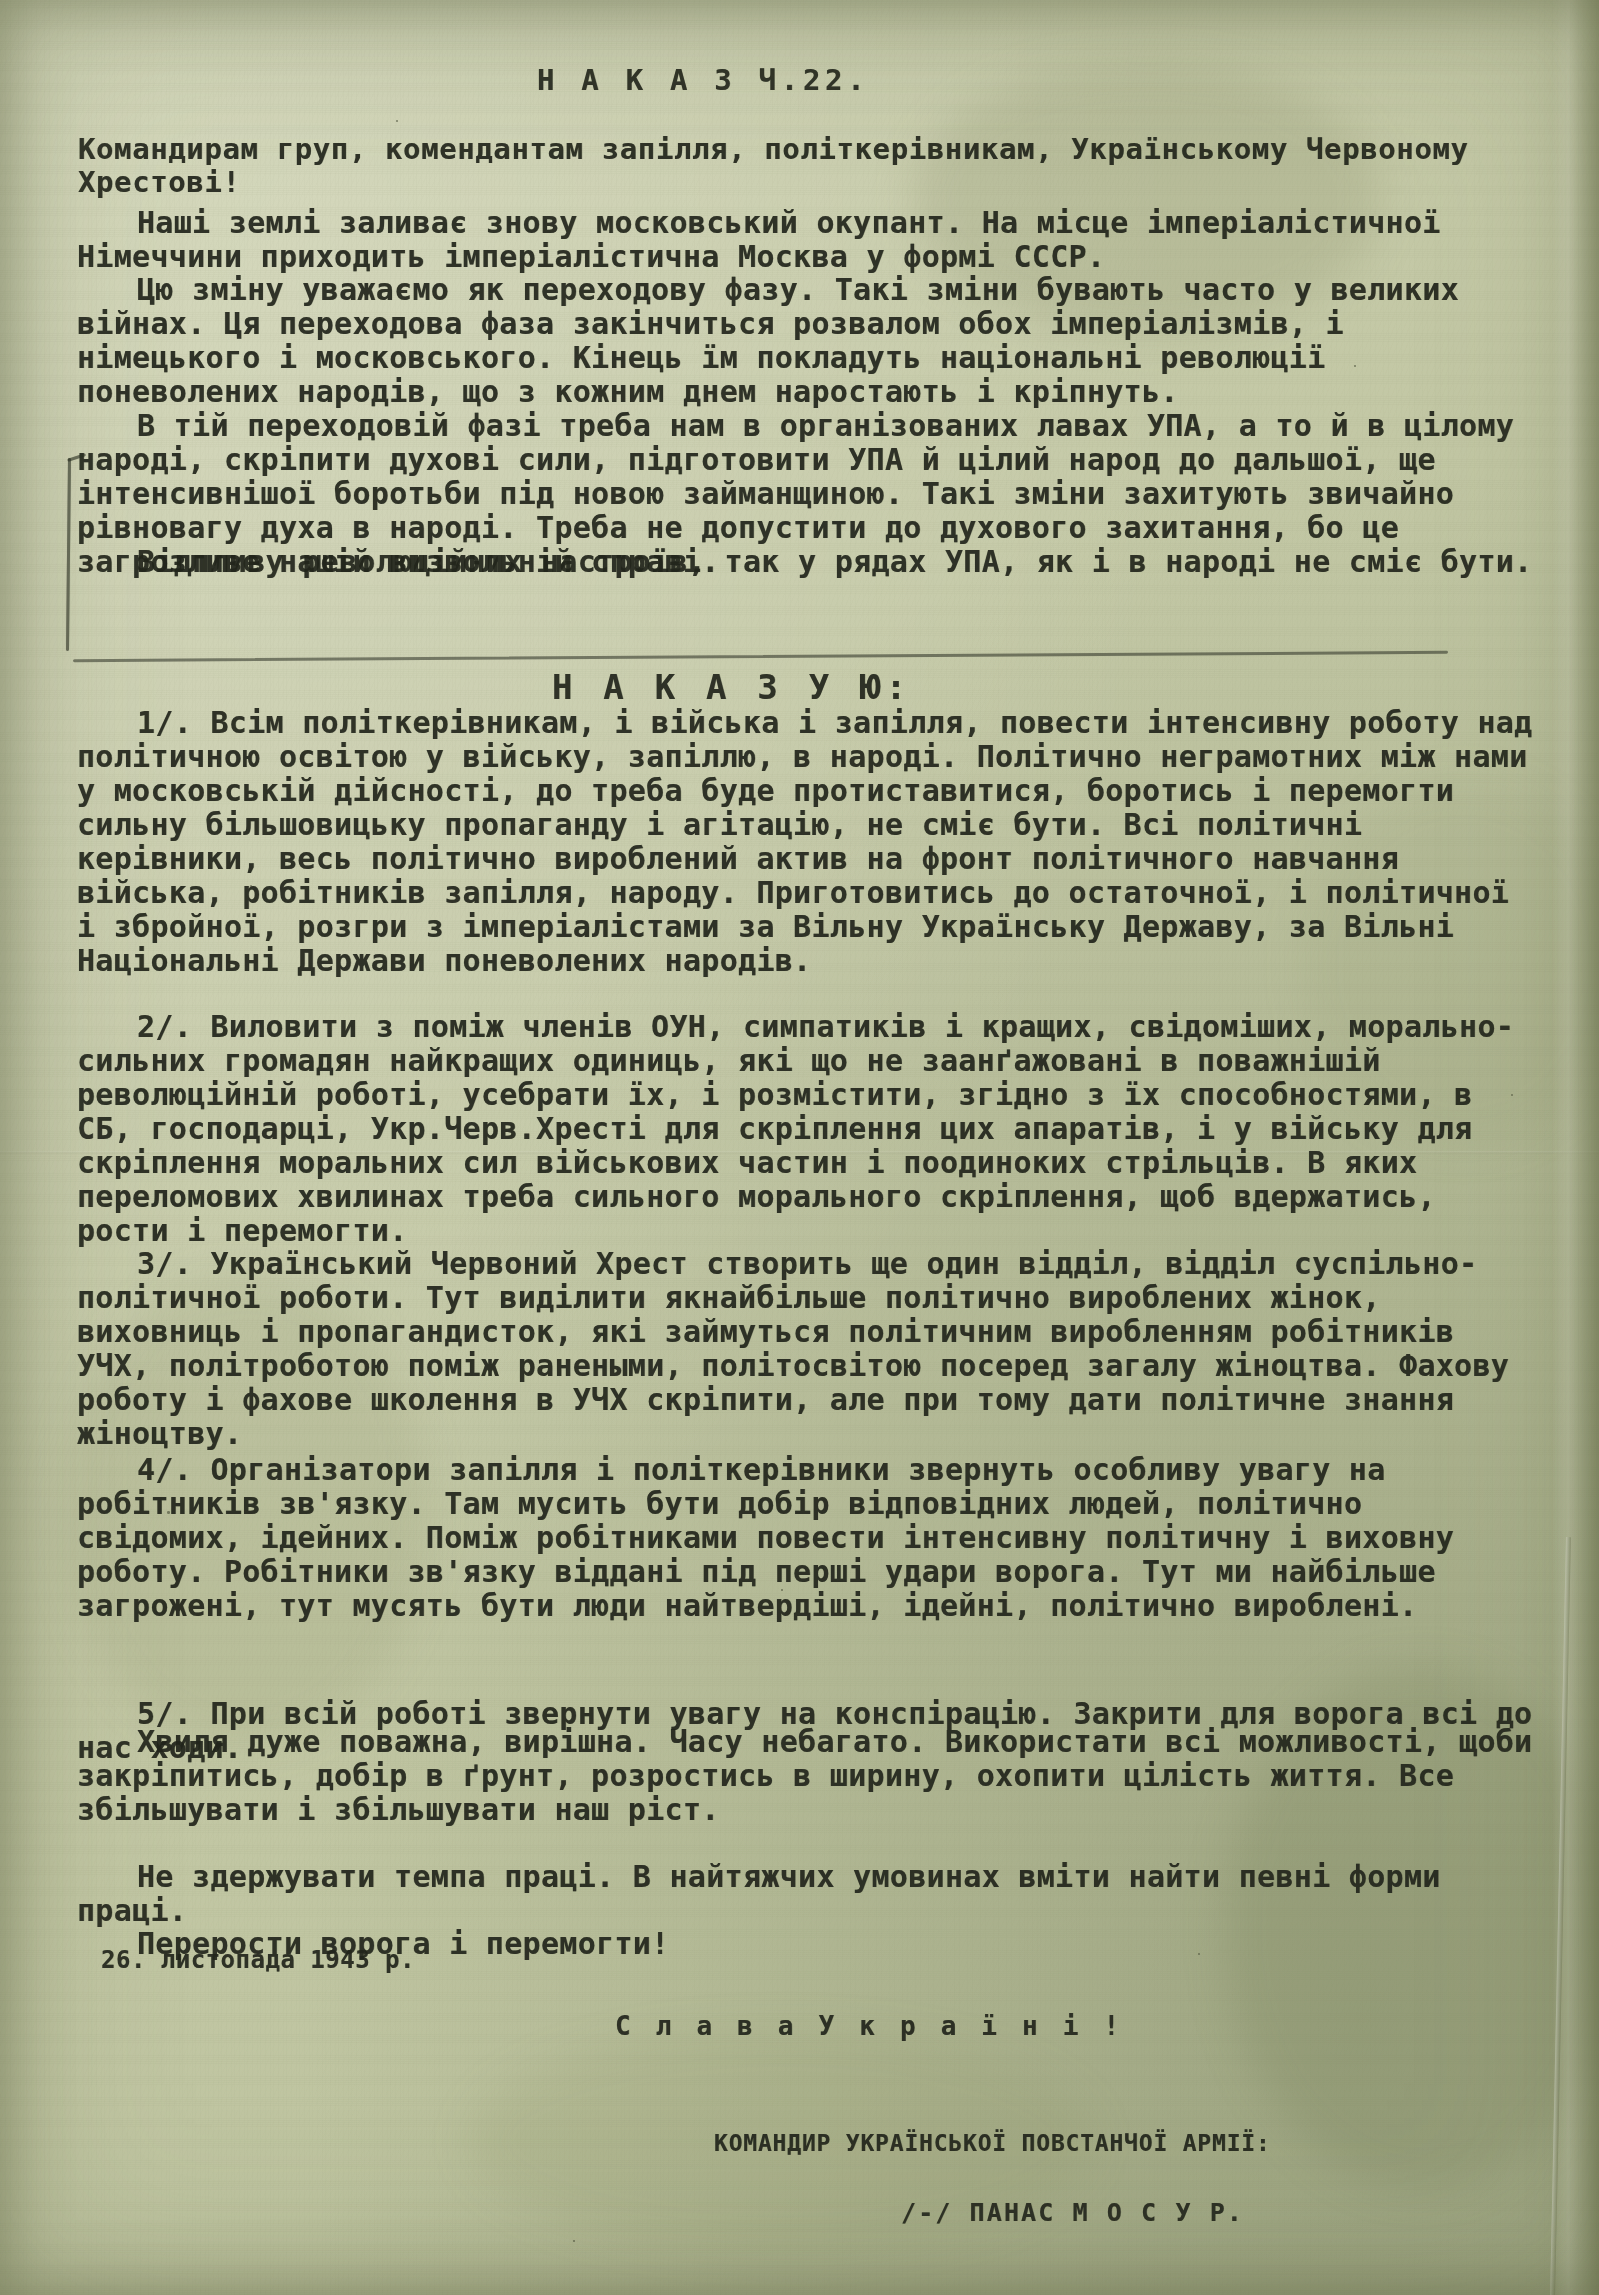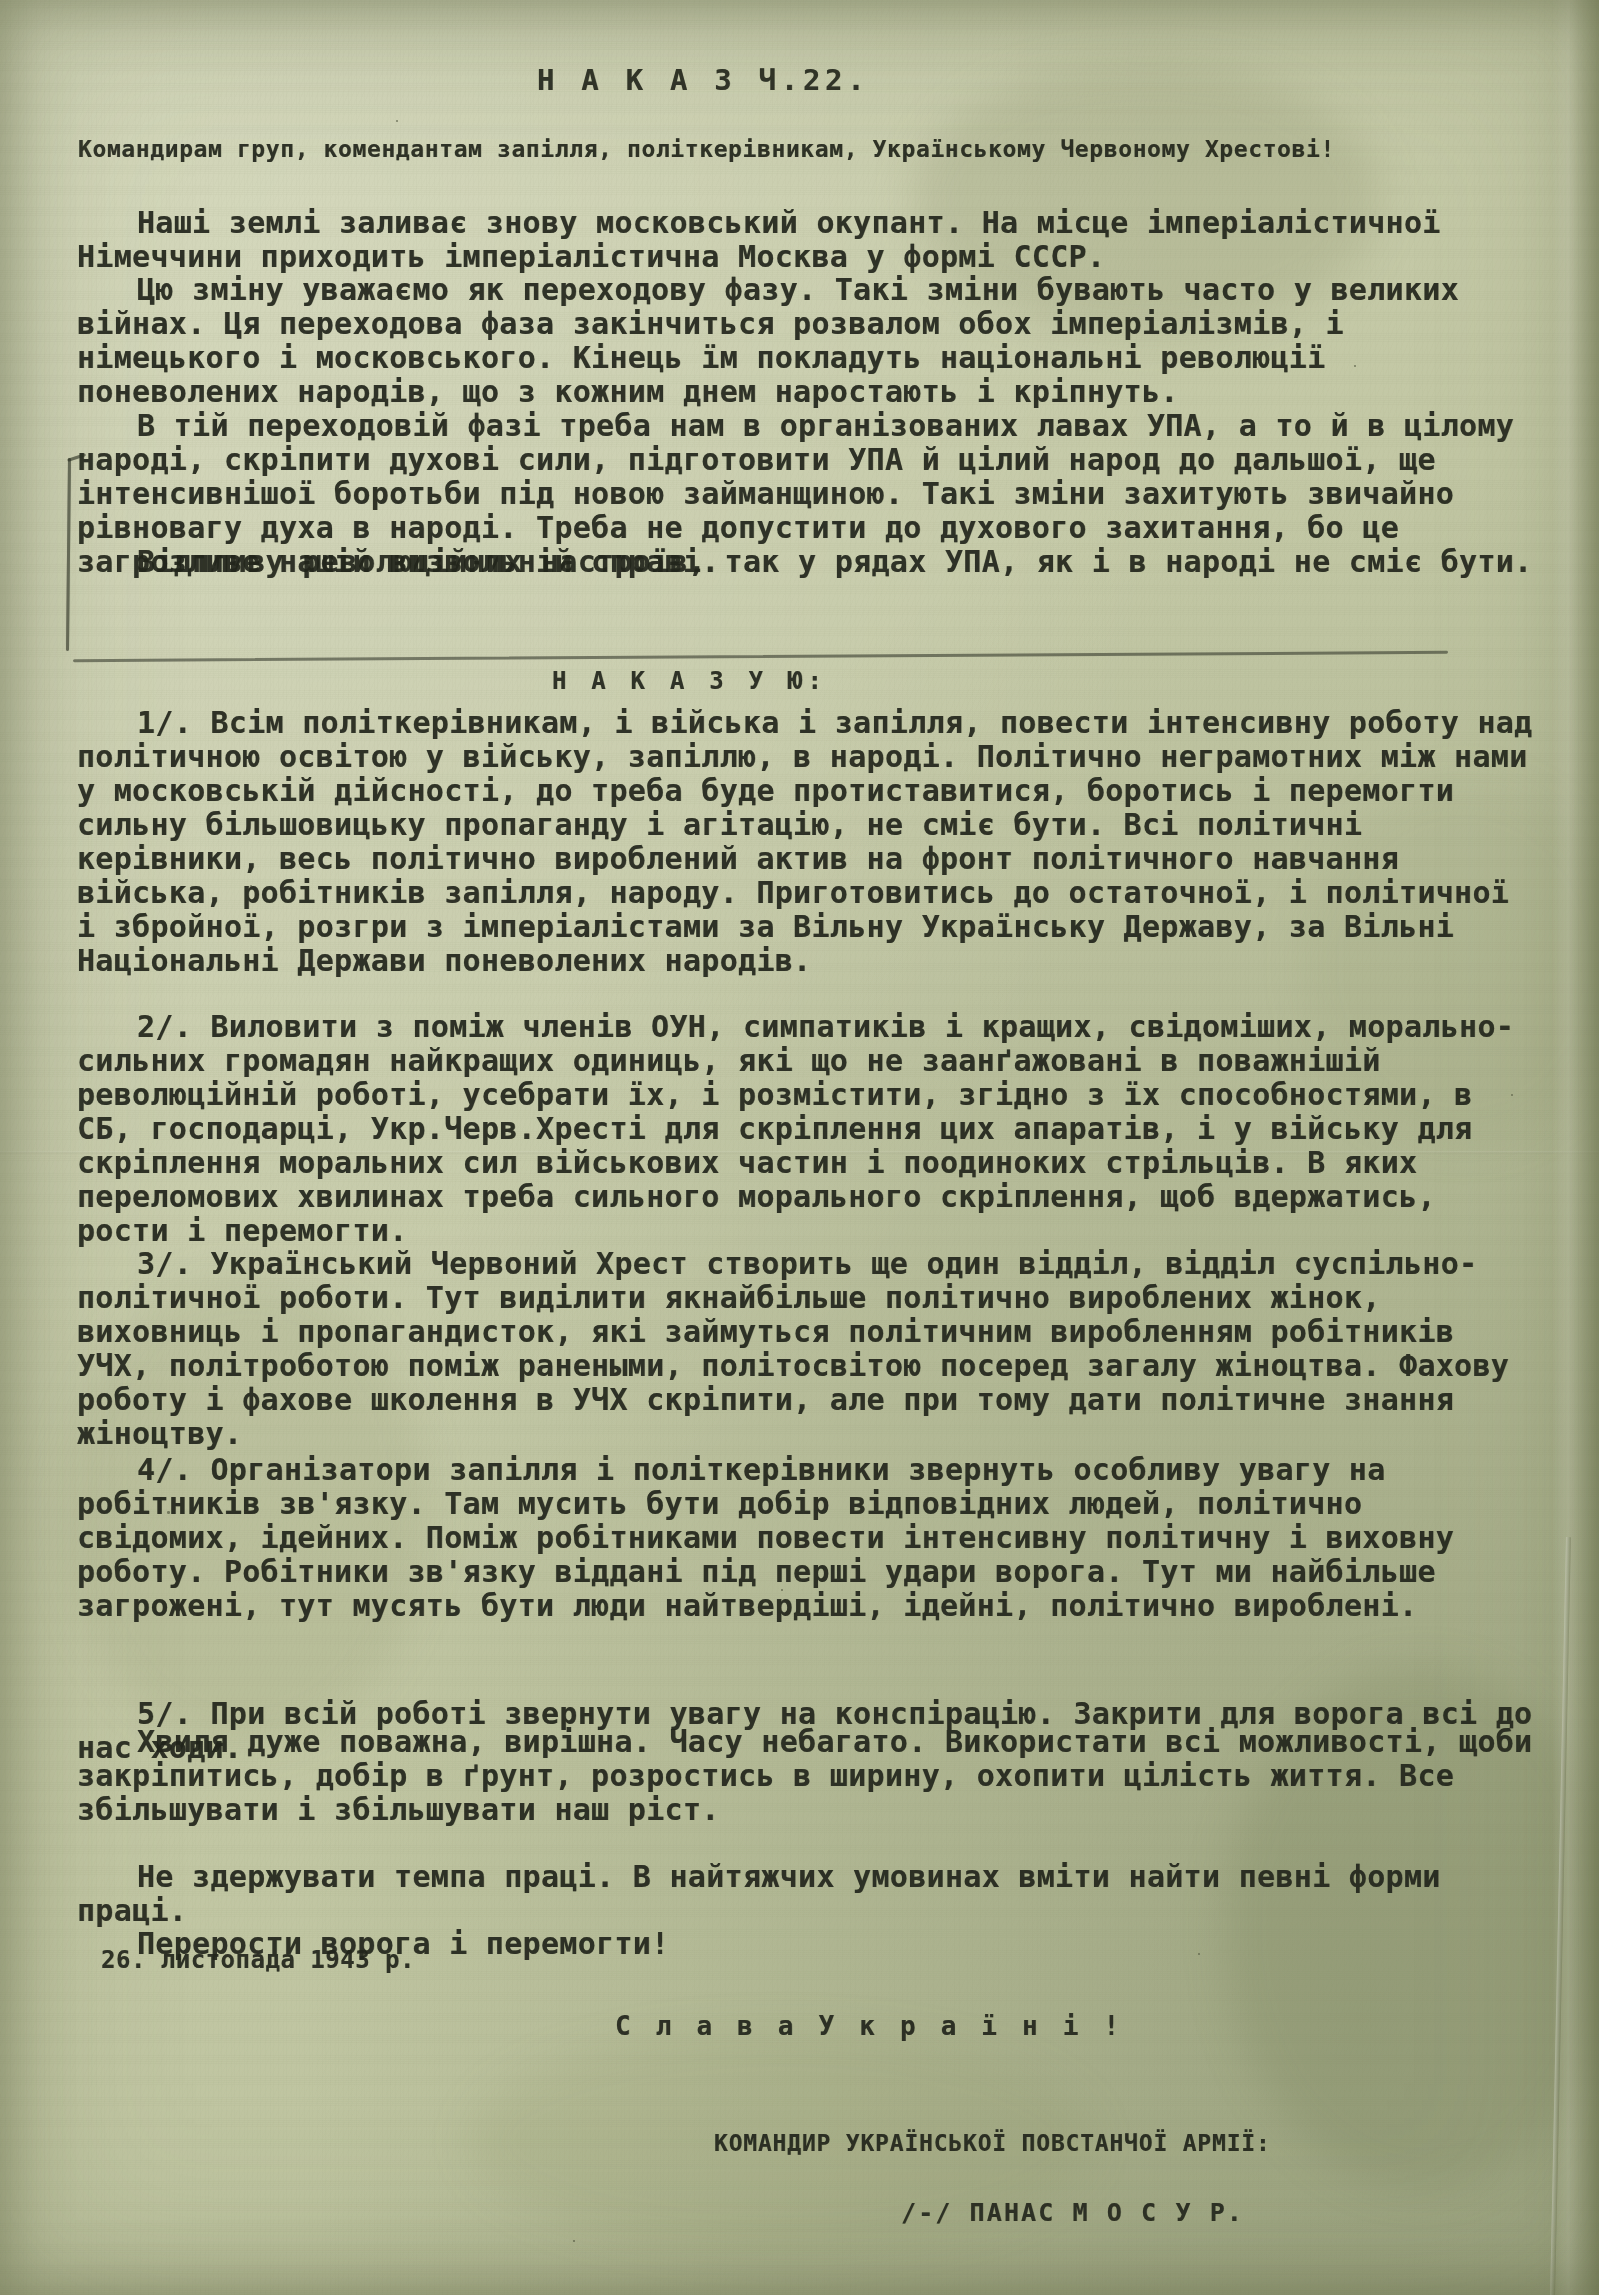--- a/index.html
+++ b/index.html
@@ -119,21 +119,21 @@
     font-weight: bold;
     letter-spacing: 4.7px;
     white-space: nowrap;
   }
 
   .addressee {
     position: absolute;
     left: 78px;
     top: 133px;
     width: 1453px;
-    font-size: 23px;
+    font-size: 29px;
     font-weight: bold;
     line-height: 33px;
     letter-spacing: 0.6px;
   }
 
   .body-block {
     position: absolute;
     left: 77px;
     width: 1458px;
     font-size: 30px;
@@ -141,21 +141,21 @@
     letter-spacing: 0.3px;
     font-weight: bold;
     text-align: left;
     white-space: pre-wrap;
   }
 
   .order-head {
     position: absolute;
     left: 552px;
     top: 667px;
-    font-size: 24px;
+    font-size: 34px;
     font-weight: bold;
     letter-spacing: 5.2px;
     white-space: nowrap;
   }
 
   .glory {
     position: absolute;
     left: 615px;
     top: 2011px;
     font-size: 26px;

